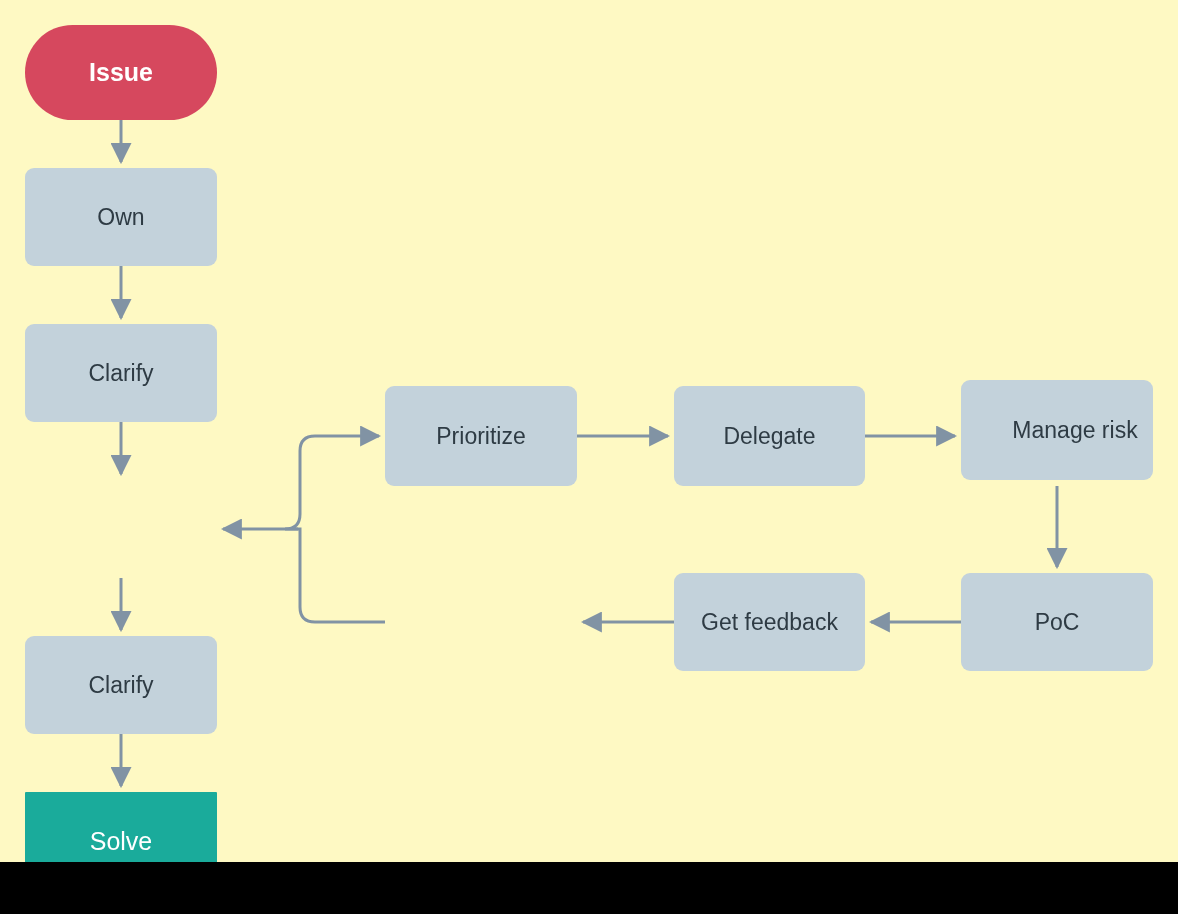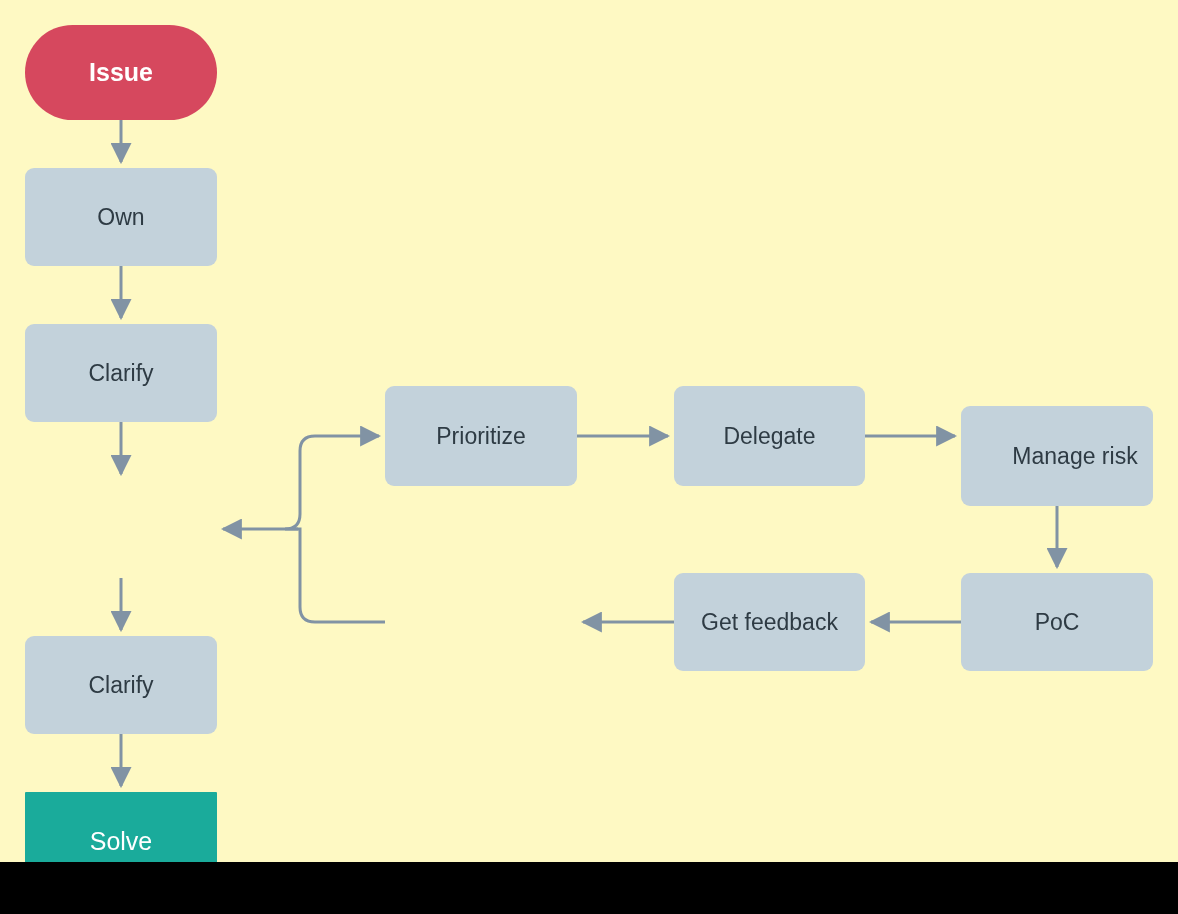--- a/index.html
+++ b/index.html
@@ -121,21 +121,21 @@
   </div>
 
   <div class="node node-process" style="left:385px; top:386px; width:192px; height:100px;">
     <span>Prioritize</span>
   </div>
 
   <div class="node node-process" style="left:674px; top:386px; width:191px; height:100px;">
     <span>Delegate</span>
   </div>
 
-  <div class="node node-process" style="left:961px; top:406px; width:192px; height:100px;padding-left:36px;">
+  <div class="node node-process" style="left:961px; top:380px; width:192px; height:100px;padding-left:36px;">
     <span>Manage risk</span>
   </div>
 
 
   <div class="node node-process" style="left:674px; top:573px; width:191px; height:98px;">
     <span>Get feedback</span>
   </div>
 
   <div class="node node-process" style="left:961px; top:573px; width:192px; height:98px;">
     <span>PoC</span>

